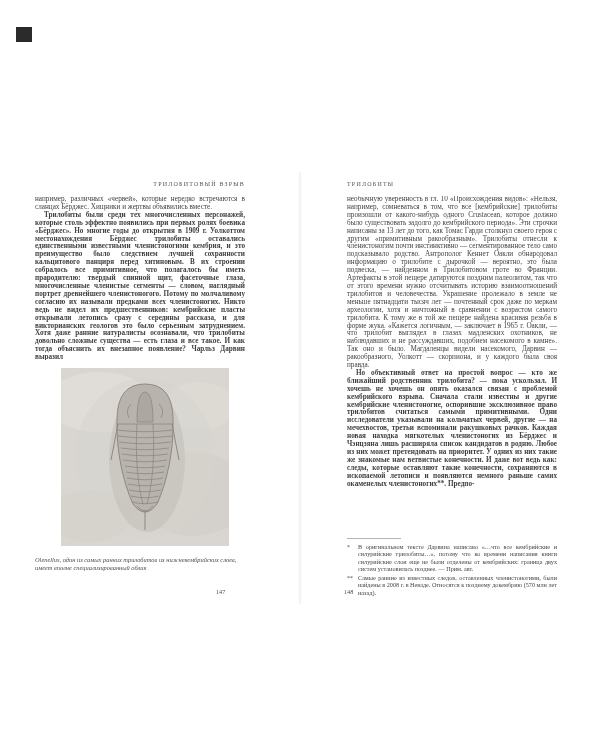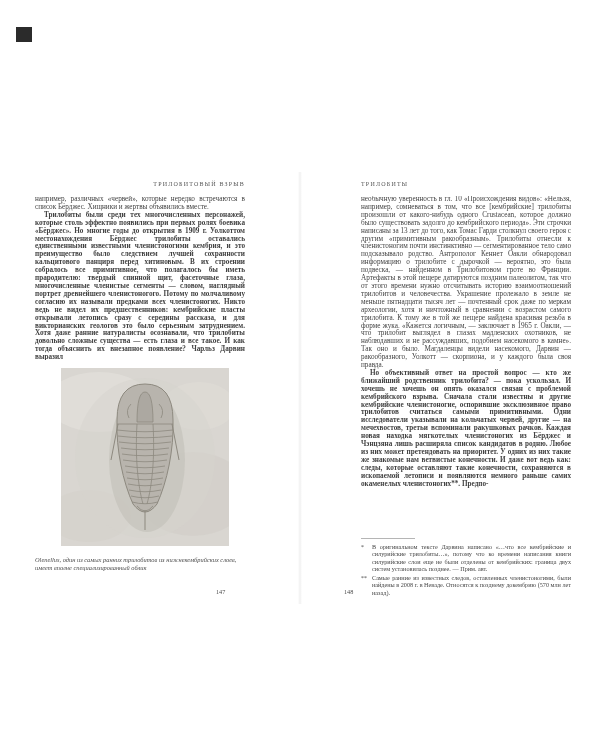--- a/index.html
+++ b/index.html
@@ -19,21 +19,21 @@
   }
   .spread{
     position:absolute;left:30px;top:172px;width:540px;height:432px;background:#ffffff;
   }
   .gutter{
     position:absolute;left:268px;top:0;width:4px;height:100%;
     background:linear-gradient(to right, rgba(0,0,0,0), rgba(0,0,0,0.06), rgba(0,0,0,0));
   }
   .page-col{position:absolute;top:8px;width:210px;}
   .left-col{left:5px;}
-  .right-col{left:331px;}
+  .right-col{left:317px;}
   .running-head{
     font-size:6px;line-height:8px;letter-spacing:1.2px;color:#565656;
   }
   .left-col .running-head{text-align:right;}
   .right-col .running-head{text-align:left;}
   .body-text{
     margin-top:8px;
     font-size:7.2px;line-height:7.9px;
     text-align:justify;color:#424242;
     overflow:hidden;
@@ -63,21 +63,21 @@
 <div class="canvas">
 
   <div class="corner-mark"></div>
 
   <div class="spread">
     <div class="gutter"></div>
 
     <div class="page-col left-col">
       <div class="running-head">ТРИЛОБИТОВЫЙ ВЗРЫВ</div>
       <div class="body-text">
-        <p>например, различных «червей», которые нередко встречаются в список Бёрджес. Хищники и жертвы объявились вместе.</p>
+        <p>например, различных «червей», которые нередко встречаются в сланцах Бёрджес. Хищники и жертвы объявились вместе.</p>
         <p>Трилобиты были среди тех многочисленных персонажей, которые столь эффектно появились при первых ролях боевика «Бёрджес». Но многие годы до открытия в 1909 г. Уолкоттом местонахождения Бёрджес трилобиты оставались единственными известными членистоногими кембрия, и это преимущество было следствием лучшей сохранности кальцитового панциря перед хитиновым. В их строении собралось все примитивное, что полагалось бы иметь прародителю: твердый спинной щит, фасеточные глаза, многочисленные членистые сегменты — словом, наглядный портрет древнейшего членистоногого. Потому по молчаливому согласию их называли предками всех членистоногих. Никто ведь не видел их предшественников: кембрийские пласты открывали летопись сразу с середины рассказа, и для викторианских геологов это было серьезным затруднением. Хотя даже ранние натуралисты осознавали, что трилобиты довольно сложные существа — есть глаза и все такое. И как тогда объяснить их внезапное появление? Чарльз Дарвин выразил</p>
       </div>
 
       <div class="figure">
         <svg viewBox="0 0 168 178" xmlns="http://www.w3.org/2000/svg">
           <rect x="0" y="0" width="168" height="178" fill="#d9d6d1"></rect>
           <ellipse cx="38" cy="34" rx="52" ry="30" fill="#e1dfda" opacity="0.8"></ellipse>
           <ellipse cx="132" cy="126" rx="56" ry="42" fill="#cfccc6" opacity="0.55"></ellipse>
           <ellipse cx="28" cy="148" rx="42" ry="26" fill="#d3d0ca" opacity="0.6"></ellipse>
           <ellipse cx="138" cy="38" rx="36" ry="24" fill="#dedbd6" opacity="0.7"></ellipse>

